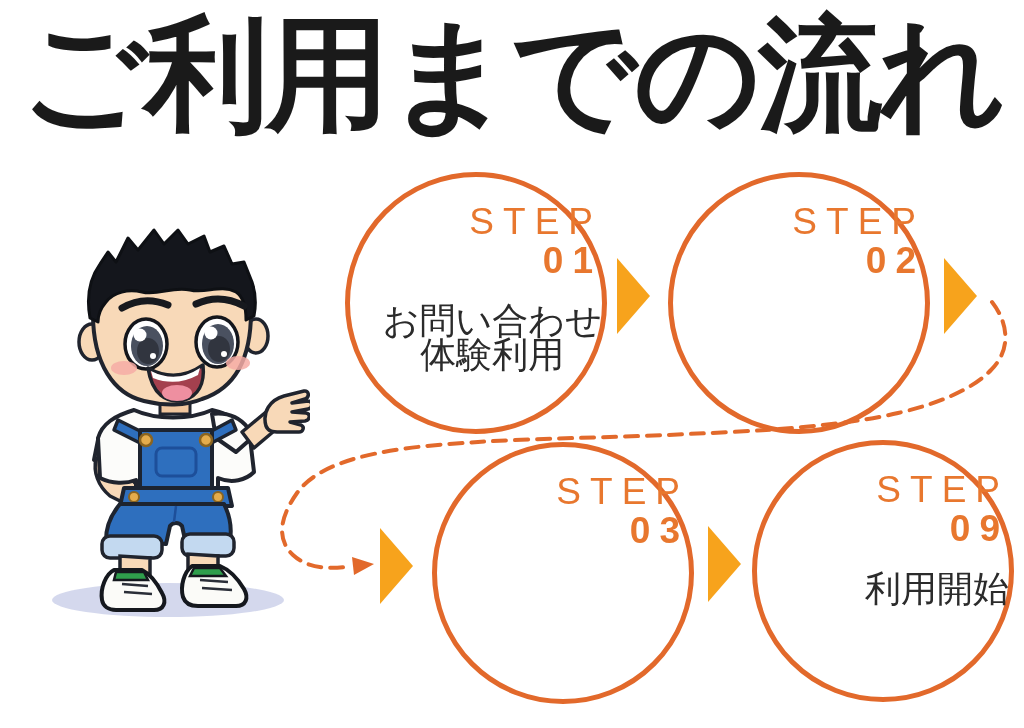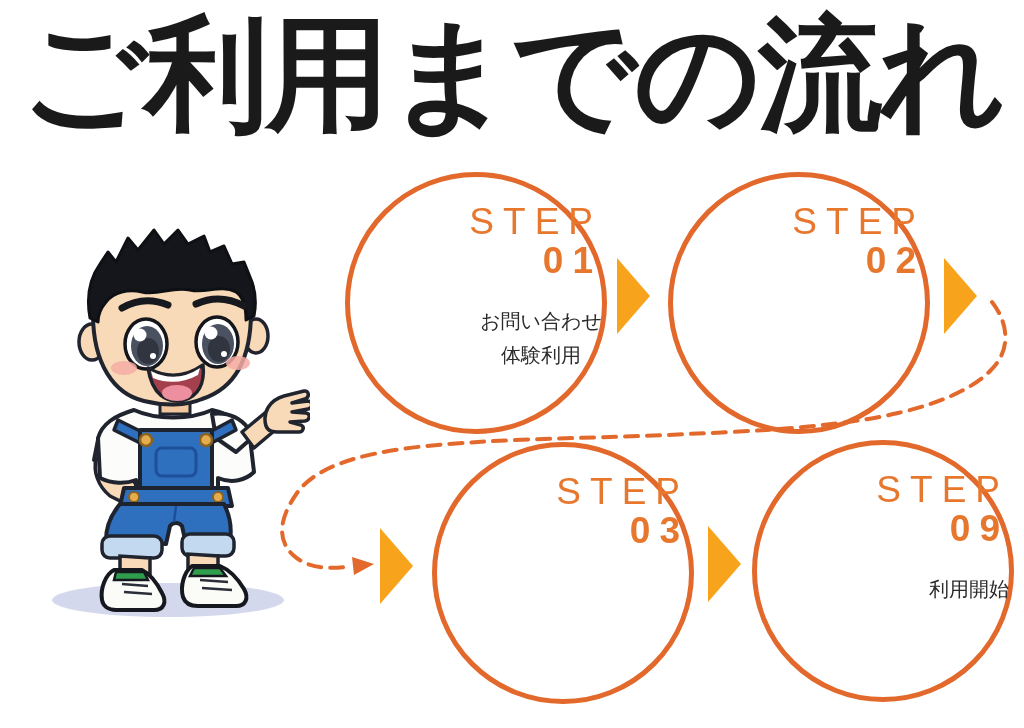--- a/index.html
+++ b/index.html
@@ -23,21 +23,21 @@
   .c3{left:432px;top:442px;}
   .c4{left:752px;top:440px;}
   .step-label{
     margin-top:25px;font-size:37px;line-height:40px;font-weight:400;
     color:var(--orange-text);letter-spacing:9px;text-indent:9px;
   }
   .step-number{
     font-size:37px;line-height:38px;font-weight:700;
     color:var(--orange-text);letter-spacing:9px;text-indent:9px;
   }
-  .step-desc{margin-top:24px;font-size:20px;line-height:34px;font-weight:500;color:var(--desc);}
+  .step-desc{margin-top:24px;font-size:36px;line-height:34px;font-weight:500;color:var(--desc);}
   .c4 .step-desc{}
   .tri{
     position:absolute;width:0;height:0;
     border-top:38px solid transparent;border-bottom:38px solid transparent;
     border-left:33px solid var(--amber);
   }
   .a1{left:617px;top:258px;}
   .a2{left:944px;top:258px;}
   .a3{left:380px;top:528px;}
   .a4{left:708px;top:526px;}

